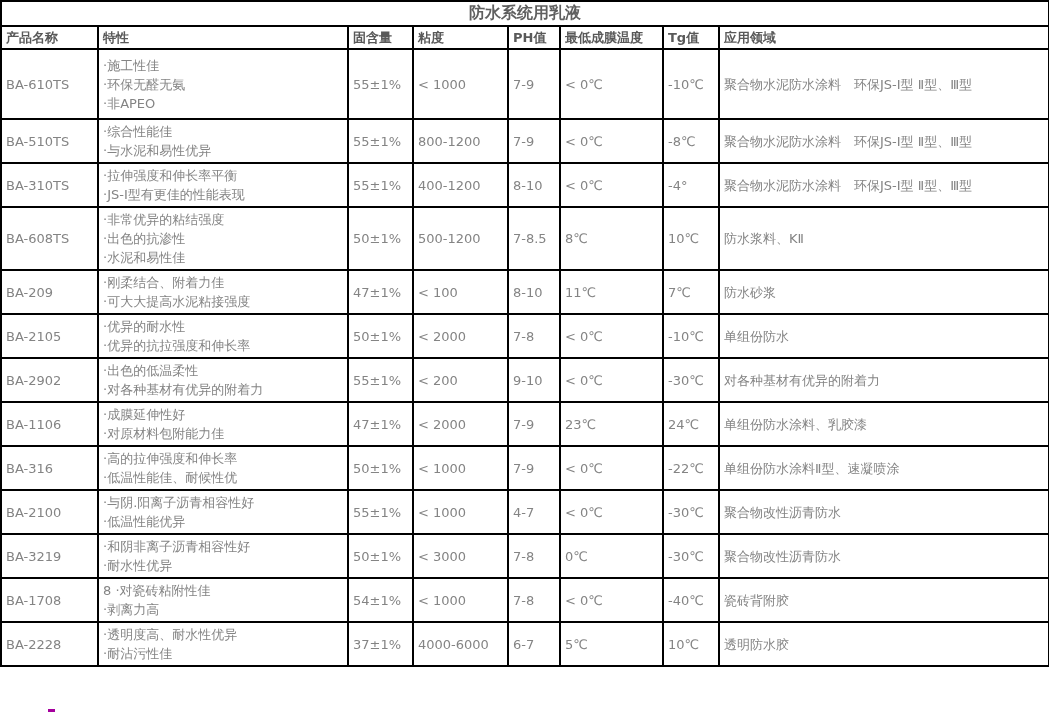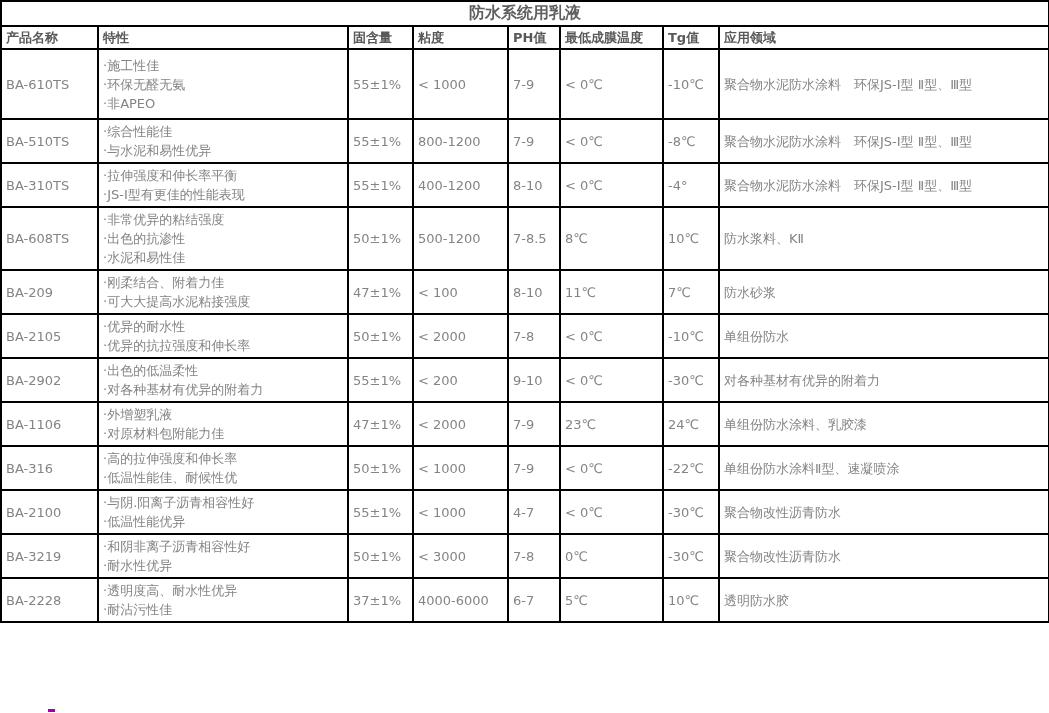--- a/index.html
+++ b/index.html
@@ -185,21 +185,21 @@
           <td>55±1%</td>
           <td>&lt; 200</td>
           <td>9-10</td>
           <td>&lt; 0℃</td>
           <td>-30℃</td>
           <td>对各种基材有优异的附着力</td>
         </tr>
         <tr data-row="8">
           <td>BA-1106</td>
           <td>
-            <div class="feat-line">·外增塑乳液</div>
+            <div class="feat-line">·成膜延伸性好</div>
             <div class="feat-line">·对原材料包附能力佳</div>
           </td>
           <td>47±1%</td>
           <td>&lt; 2000</td>
           <td>7-9</td>
           <td>23℃</td>
           <td>24℃</td>
           <td>单组份防水涂料、乳胶漆</td>
         </tr>
         <tr data-row="9">
@@ -233,20 +233,33 @@
           <td>
             <div class="feat-line">·和阴非离子沥青相容性好</div>
             <div class="feat-line">·耐水性优异</div>
           </td>
           <td>50±1%</td>
           <td>&lt; 3000</td>
           <td>7-8</td>
           <td>0℃</td>
           <td>-30℃</td>
           <td>聚合物改性沥青防水</td>
+        </tr>
+        <tr data-row="12">
+          <td>BA-1708</td>
+          <td>
+            <div class="feat-line">8 ·对瓷砖粘附性佳</div>
+            <div class="feat-line">·剥离力高</div>
+          </td>
+          <td>54±1%</td>
+          <td>&lt; 1000</td>
+          <td>7-8</td>
+          <td>&lt; 0℃</td>
+          <td>-40℃</td>
+          <td>瓷砖背附胶</td>
         </tr>
         <tr data-row="13">
           <td>BA-2228</td>
           <td>
             <div class="feat-line">·透明度高、耐水性优异</div>
             <div class="feat-line">·耐沾污性佳</div>
           </td>
           <td>37±1%</td>
           <td>4000-6000</td>
           <td>6-7</td>

